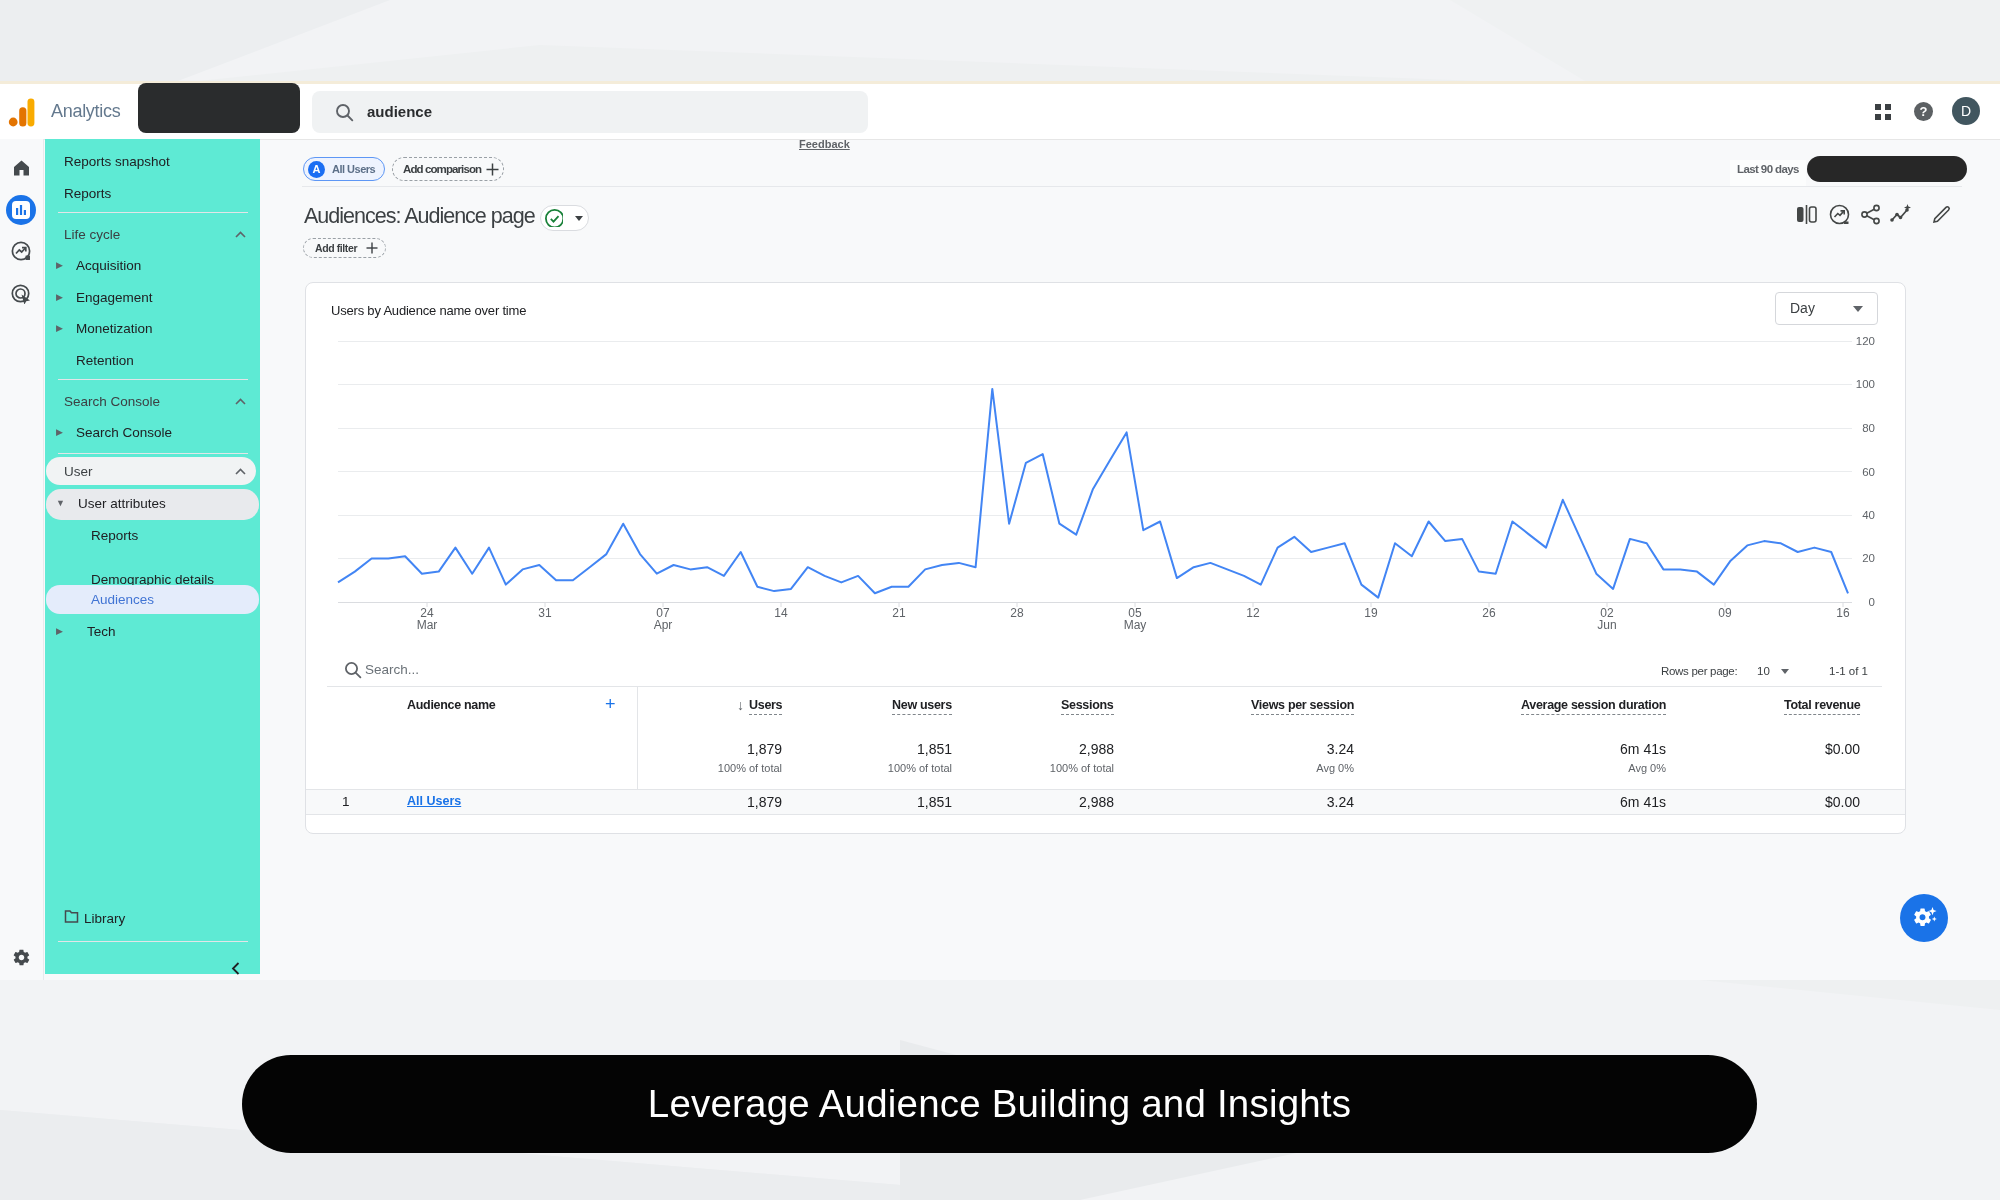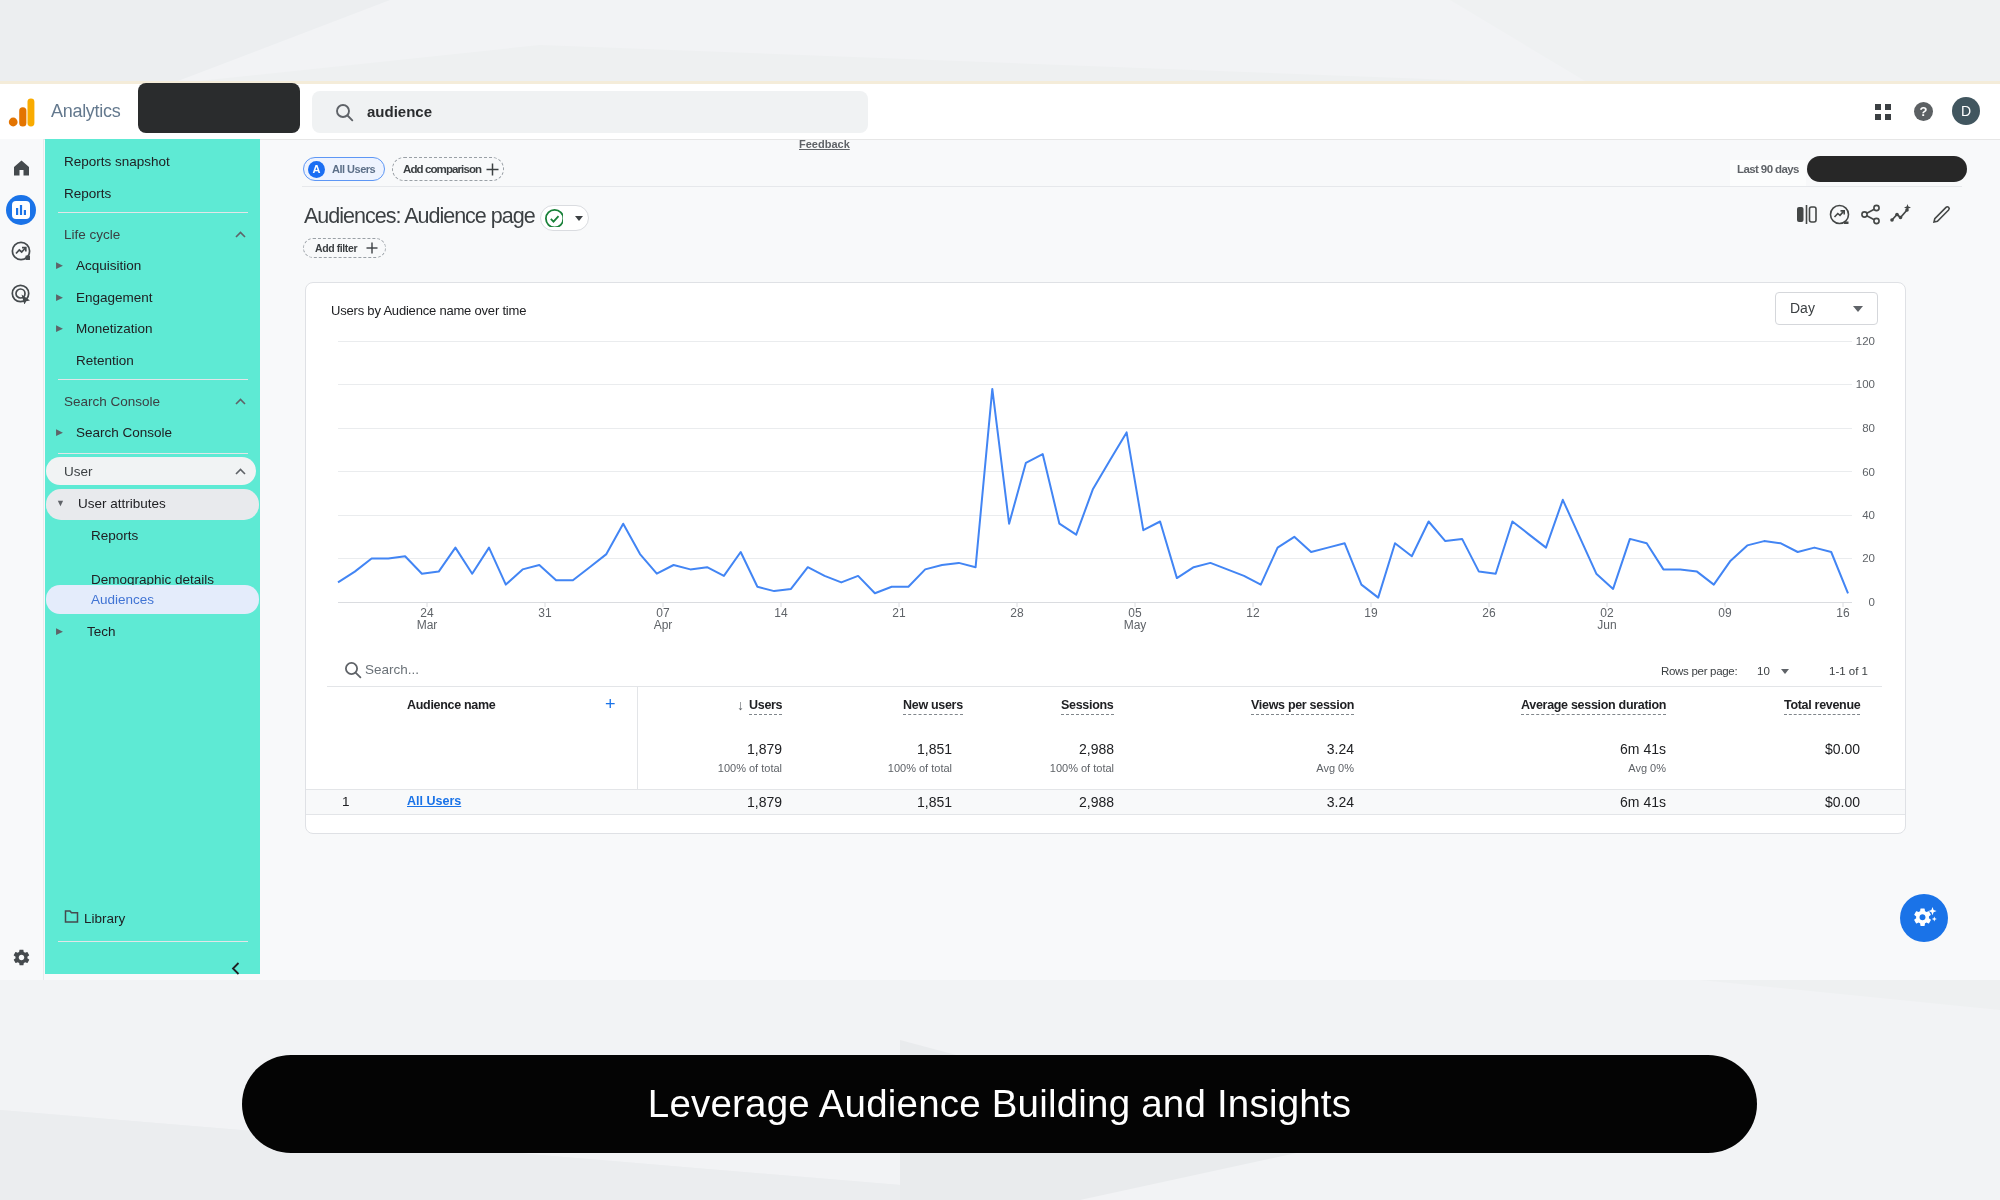--- a/index.html
+++ b/index.html
@@ -254,21 +254,21 @@
   <div class="abs" style="left:1829px;top:581px;font-size:11.5px;color:#3c4043;">1-1 of 1</div>
 
   <div class="abs" style="left:327px;top:602px;width:1555px;border-top:1px solid #e3e5e8;"></div>
   <div class="abs" style="left:637px;top:602px;width:1px;height:129px;background:#e3e5e8;"></div>
 
   <div class="abs" style="left:407px;top:614px;font-size:12.5px;font-weight:bold;color:#202124;letter-spacing:-0.3px;">Audience name</div>
   <div class="abs" style="left:605px;top:610px;font-size:18px;color:#1a73e8;">+</div>
 
   <div class="abs" style="left:737px;top:613px;font-size:14px;color:#5f6368;">↓</div>
   <div class="abs" style="left:749px;top:614px;font-size:12.5px;font-weight:bold;color:#202124;letter-spacing:-0.3px;border-bottom:1px dashed #80868b;padding-bottom:2px;">Users</div>
-  <div class="abs" style="left:892px;top:614px;font-size:12.5px;font-weight:bold;color:#202124;letter-spacing:-0.3px;border-bottom:1px dashed #80868b;padding-bottom:2px;margin-left:11px;">New users</div>
+  <div class="abs" style="left:892px;top:614px;font-size:12.5px;font-weight:bold;color:#202124;letter-spacing:-0.3px;border-bottom:1px dashed #80868b;padding-bottom:2px;">New users</div>
   <div class="abs" style="left:1061px;top:614px;font-size:12.5px;font-weight:bold;color:#202124;letter-spacing:-0.3px;border-bottom:1px dashed #80868b;padding-bottom:2px;">Sessions</div>
   <div class="abs" style="left:1251px;top:614px;font-size:12.5px;font-weight:bold;color:#202124;letter-spacing:-0.3px;border-bottom:1px dashed #80868b;padding-bottom:2px;">Views per session</div>
   <div class="abs" style="left:1521px;top:614px;font-size:12.5px;font-weight:bold;color:#202124;letter-spacing:-0.3px;border-bottom:1px dashed #80868b;padding-bottom:2px;">Average session duration</div>
   <div class="abs" style="left:1784px;top:614px;font-size:12.5px;font-weight:bold;color:#202124;letter-spacing:-0.3px;border-bottom:1px dashed #80868b;padding-bottom:2px;">Total revenue</div>
 
   <div class="abs" style="left:680px;top:657px;width:102px;font-size:14px;color:#202124;text-align:right;">1,879</div>
   <div class="abs" style="left:850px;top:657px;width:102px;font-size:14px;color:#202124;text-align:right;">1,851</div>
   <div class="abs" style="left:1012px;top:657px;width:102px;font-size:14px;color:#202124;text-align:right;">2,988</div>
   <div class="abs" style="left:1252px;top:657px;width:102px;font-size:14px;color:#202124;text-align:right;">3.24</div>
   <div class="abs" style="left:1564px;top:657px;width:102px;font-size:14px;color:#202124;text-align:right;">6m 41s</div>

